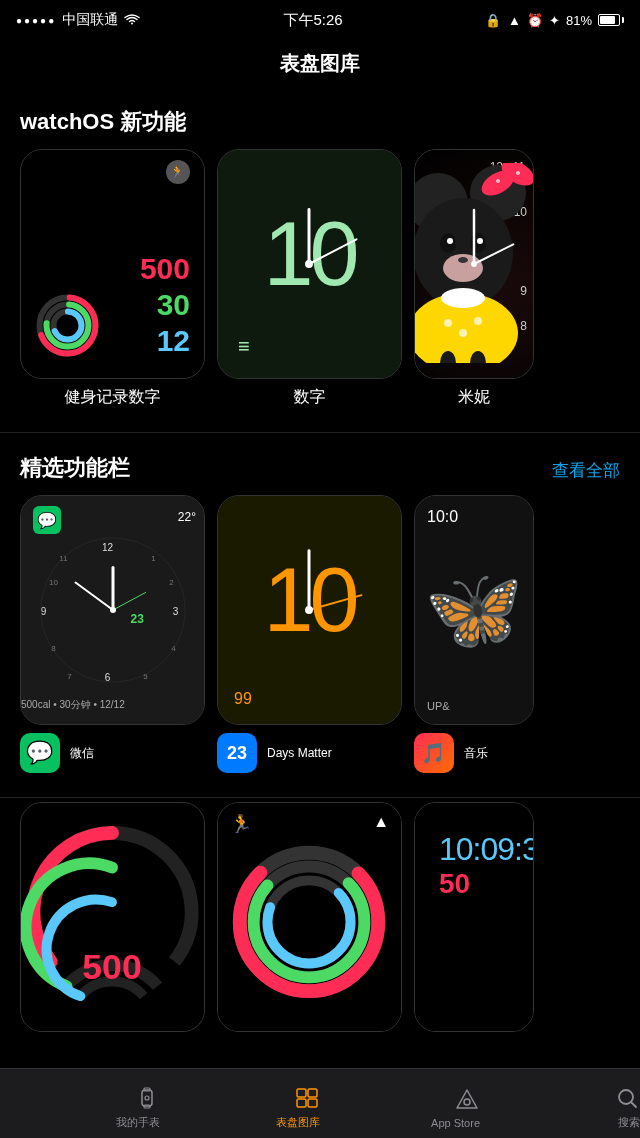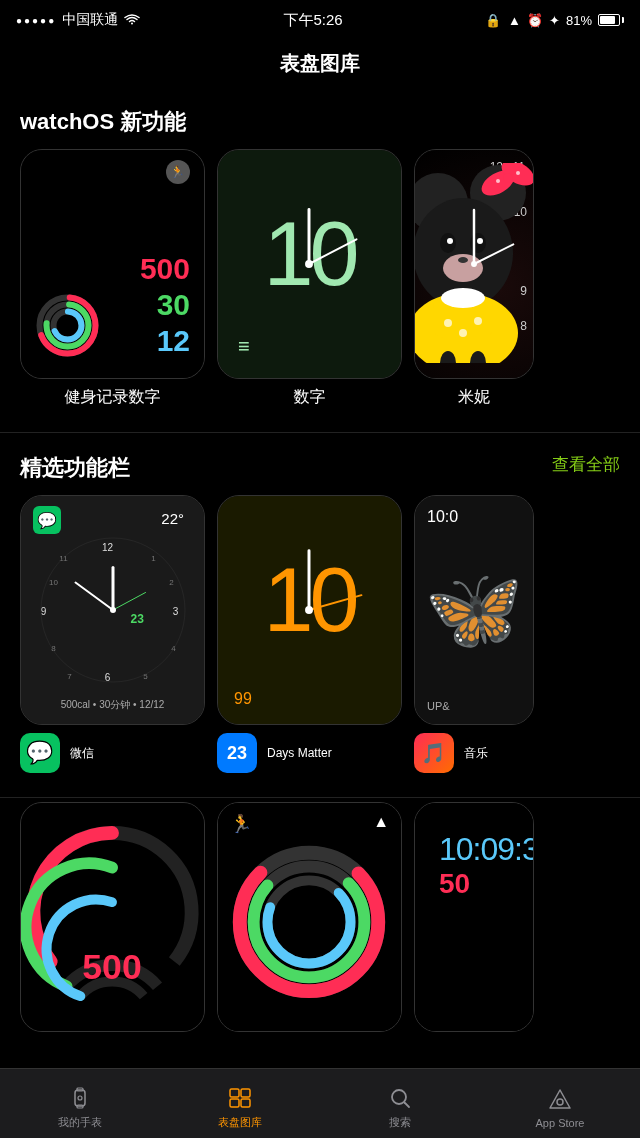--- a/index.html
+++ b/index.html
@@ -68,22 +68,23 @@
       align-items: flex-start;
       padding: 16px 20px 12px;
     }
     .section-title {
       font-size: 22px;
       font-weight: 700;
       color: #fff;
     }
     .section-link {
       font-size: 17px;
-      color: #84cc16;
+      color: #0ea5e9;
       cursor: pointer;
+      margin-top: 6px;
     }
 
     
     .cards-row {
       display: flex;
       gap: 12px;
       padding: 0 20px;
       overflow-x: auto;
     }
     .cards-row::-webkit-scrollbar { display: none; }
@@ -227,30 +228,29 @@
       background: #07C160;
       border-radius: 6px;
       display: flex;
       align-items: center;
       justify-content: center;
       font-size: 16px;
     }
     .wechat-temp {
       position: absolute;
       top: 14px;
-      right: 20px;
-      font-size: 15px;
+      right: 8px;
+      font-size: 12px;
       color: #fff;
     }
     .wechat-bottom {
       position: absolute;
       bottom: 12px;
       left: 0;
       right: 0;
-      text-align: center;
       font-size: 10px;
       color: #aaa;
     }
 
     .face-orange {
       background: #1a1a00;
       width: 100%;
       height: 100%;
       position: relative;
       display: flex;
@@ -393,21 +393,21 @@
       height: 70px;
       background: #1c1c1e;
       border-top: 1px solid #333;
       display: flex;
       align-items: center;
       justify-content: space-around;
     }
     .tab-item {
       display: flex;
       flex-direction: column;
-      align-items: center;
+      align-items: flex-end;
       gap: 4px;
       cursor: pointer;
       flex: 1;
       padding-top: 8px;
     }
     .tab-icon {
       width: 26px;
       height: 26px;
       display: flex;
       align-items: center;
@@ -761,28 +761,28 @@
         <rect x="13" y="3" width="9" height="8" rx="1.5" fill="none" stroke="#FF9500" stroke-width="1.5"></rect>
         <rect x="2" y="13" width="9" height="8" rx="1.5" fill="none" stroke="#FF9500" stroke-width="1.5"></rect>
         <rect x="13" y="13" width="9" height="8" rx="1.5" fill="none" stroke="#FF9500" stroke-width="1.5"></rect>
       </svg>
     </div>
     <span class="tab-label active">表盘图库</span>
   </div>
   <div class="tab-item">
     <div class="tab-icon">
       <svg width="24" height="24" viewBox="0 0 24 24">
+        <path d="M12 2 L22 20 H2 Z" fill="none" stroke="#8e8e93" stroke-width="1.5" stroke-linejoin="round"></path>
+        <circle cx="12" cy="14" r="3" fill="none" stroke="#8e8e93" stroke-width="1.5"></circle>
+      </svg>
+    </div>
+    <span class="tab-label">App Store</span>
+  </div>
+  <div class="tab-item">
+    <div class="tab-icon">
+      <svg width="24" height="24" viewBox="0 0 24 24">
         <circle cx="11" cy="11" r="7" fill="none" stroke="#8e8e93" stroke-width="1.8"></circle>
         <line x1="16.5" y1="16.5" x2="21" y2="21" stroke="#8e8e93" stroke-width="1.8" stroke-linecap="round"></line>
       </svg>
     </div>
     <span class="tab-label">搜索</span>
   </div>
-  <div class="tab-item">
-    <div class="tab-icon">
-      <svg width="24" height="24" viewBox="0 0 24 24">
-        <path d="M12 2 L22 20 H2 Z" fill="none" stroke="#8e8e93" stroke-width="1.5" stroke-linejoin="round"></path>
-        <circle cx="12" cy="14" r="3" fill="none" stroke="#8e8e93" stroke-width="1.5"></circle>
-      </svg>
-    </div>
-    <span class="tab-label">App Store</span>
-  </div>
 </div>
 
 </body></html>

